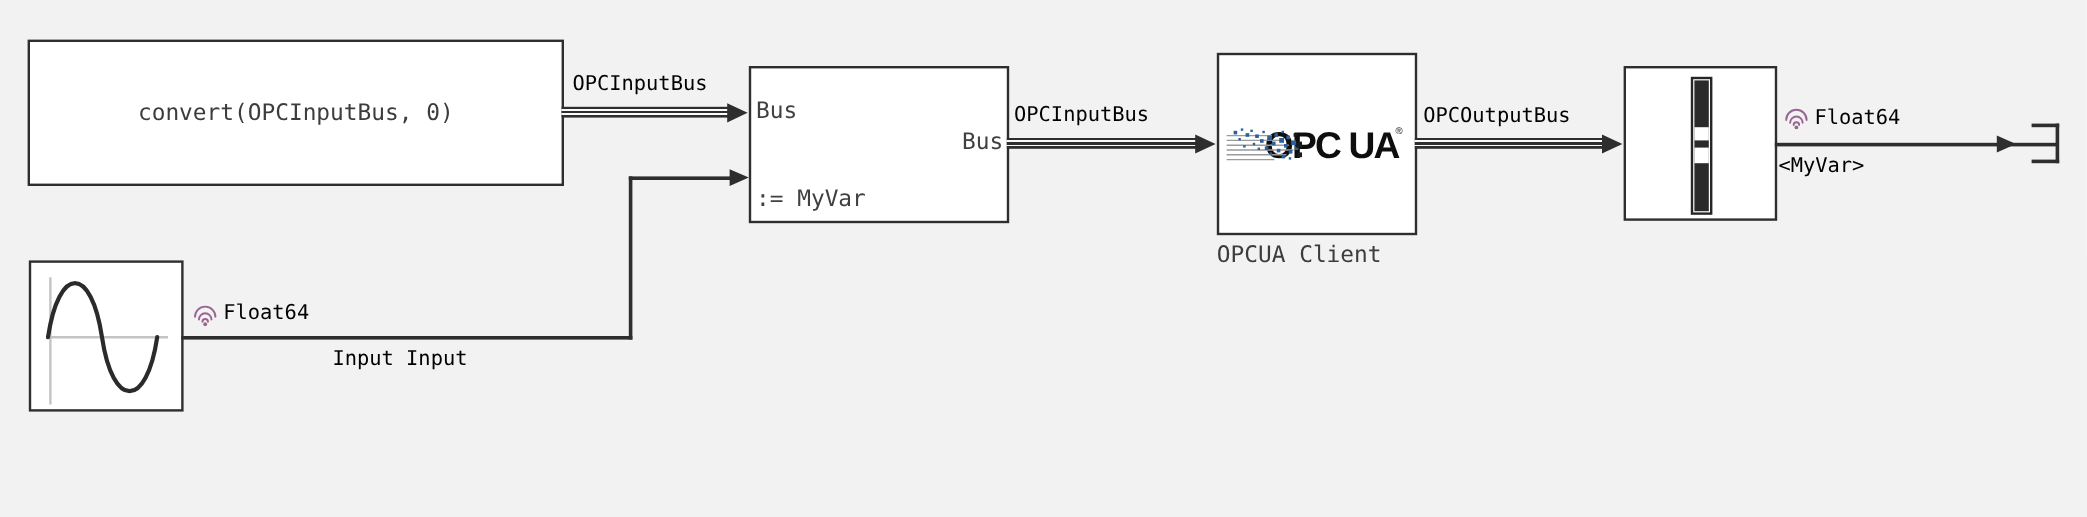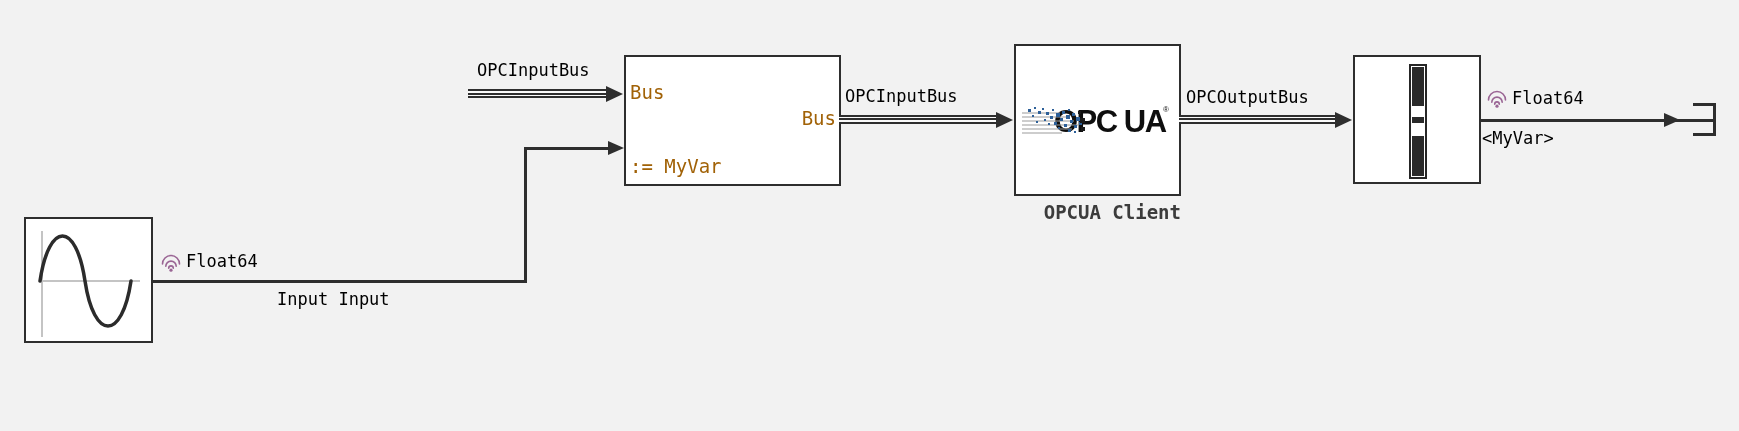--- a/index.html
+++ b/index.html
@@ -32,21 +32,21 @@
       #fafafa 2px,#fafafa 3.5px,
       #2e2e2e 3.5px,#2e2e2e 5.5px,
       #fafafa 5.5px,#fafafa 7px,
       #2e2e2e 7px,#2e2e2e 9px);
   }
   .thinline{position:absolute;height:3px;background:#2e2e2e;}
   .vline{position:absolute;width:3px;background:#2e2e2e;}
   .arr{position:absolute;width:0;height:0;border-style:solid;}
   .arr.bus{border-width:8px 0 8px 17px;border-color:transparent transparent transparent #2e2e2e;}
   .arr.thin{border-width:7px 0 7px 16px;border-color:transparent transparent transparent #2e2e2e;}
-  .portlbl{position:absolute;font-size:19px;line-height:19px;white-space:pre;color:#a16207;}
+  .portlbl{position:absolute;font-size:19px;line-height:19px;white-space:pre;color:#404040;}
   
   .selbar{
     position:absolute;left:54px;top:7px;width:18px;height:115px;
     border:2px solid #262626;background:#ffffff;box-sizing:border-box;
   }
   .selbar .fill{position:absolute;left:1px;top:1px;right:1px;bottom:1px;background:#2a2a2a;}
   .selbar .gap{position:absolute;left:1px;right:1px;background:#ffffff;}
   
   .bracket{
     position:absolute;left:1693px;top:103px;width:23px;height:33px;
@@ -59,28 +59,31 @@
     position:absolute;left:32px;top:1px;
     font-family:"Liberation Sans","DejaVu Sans",sans-serif;
     font-weight:900;font-size:31px;line-height:42px;letter-spacing:-1.5px;
     color:#0e0e0e;z-index:1;white-space:pre;
   }
   .opclogo .reg{
     position:absolute;left:141px;top:6px;font-size:8px;line-height:8px;
     font-family:"Liberation Sans",sans-serif;color:#0e0e0e;z-index:3;
   }
   .opclogo svg{position:absolute;left:0;top:3px;z-index:2;}
-  .caption{position:absolute;font-size:19px;line-height:19px;text-align:right;color:#3c3c3c;white-space:pre;font-weight:bold;}
+  .caption{position:absolute;font-size:19px;line-height:19px;text-align:left;color:#3c3c3c;white-space:pre;}
   .wifi{position:absolute;width:22px;height:18px;}
 </style>
 </head>
 <body>
 
 <div class="canvas">
 
+  <div class="block" style="left:23px;top:33px;width:447px;height:122px;display:flex;align-items:center;justify-content:center;">
+    <span style="font-size:19px;">convert(OPCInputBus, 0)</span>
+  </div>
 
   <div class="busline" style="left:468px;top:89px;width:142px;"></div>
   <div class="arr bus" style="left:606px;top:86px;"></div>
   <div class="lbl" style="left:477px;top:61px;">OPCInputBus</div>
 
   <div class="block" style="left:624px;top:55px;width:217px;height:131px;">
     <span class="portlbl" style="left:4px;top:26px;">Bus</span>
     <span class="portlbl" style="left:4px;top:80px;margin-top:20px;">:= MyVar</span>
     <span class="portlbl" style="right:3px;top:52px;">Bus</span>
   </div>

